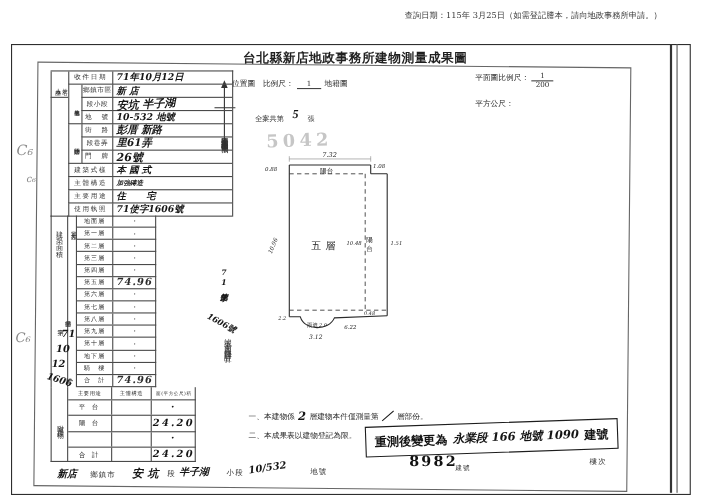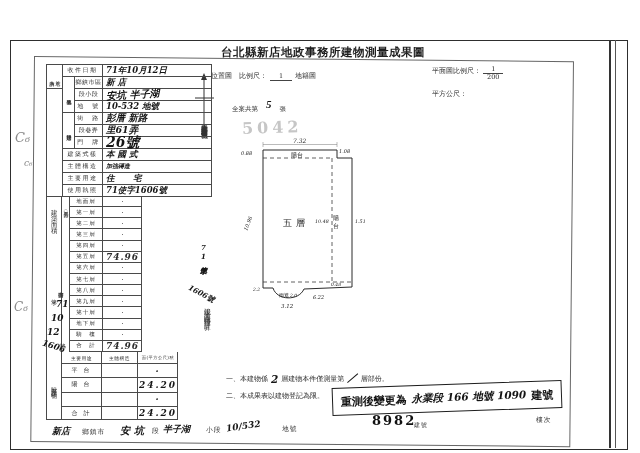--- a/index.html
+++ b/index.html
@@ -92,20 +92,21 @@
   .b-hand{font-size:9px;font-style:italic;font-weight:700;color:#161616;}
   .b-stamp{font-size:13px;font-weight:700;letter-spacing:2px;color:#111;}
   
   .mark{position:absolute;color:#8a8a8a;font-style:italic;font-family:"DejaVu Serif",serif;}
 </style>
 </head>
 <body>
 
 <div class="screen">
 
+  <div class="abs sys-date">查詢日期：115年 3月25日（如需登記謄本，請向地政事務所申請。）</div>
 
   <div class="abs doc-outer"></div>
   <div class="abs page-border"></div>
   <div class="abs vline-r1"></div>
   <div class="abs vline-r2"></div>
 
   <span class="mark" style="left:15px;top:130px;font-size:13px;">C₆</span>
   <span class="mark" style="left:24px;top:158px;font-size:9px;">c₆</span>
   <span class="mark" style="left:14px;top:300px;font-size:12px;">C₆</span>
 
@@ -178,21 +179,21 @@
     <div class="cell lbl" style="grid-area:5/3/6/4;">街　路</div>
     <div class="cell val" style="grid-area:5/4/6/5;">
         <span class="hand" style="font-size:9.5px;">彭厝 新路</span>
       </div>
     <div class="cell lbl" style="grid-area:6/3/7/4;letter-spacing:.5px;">段巷弄</div>
     <div class="cell val" style="grid-area:6/4/7/5;">
         <span class="hand" style="font-size:9.5px;">里61弄</span>
       </div>
     <div class="cell lbl" style="grid-area:7/3/8/4;">門　牌</div>
     <div class="cell val" style="grid-area:7/4/8/5;">
-        <span class="hand" style="font-size:14px;">26號</span>
+        <span class="hand" style="font-size:10px;">26號</span>
       </div>
 
     <div class="cell lbl" style="grid-area:8/2/9/4;">建築式樣</div>
     <div class="cell val" style="grid-area:8/4/9/5;">
         <span class="hand">本 國 式</span>
       </div>
     <div class="cell lbl" style="grid-area:9/2/10/4;">主體構造</div>
     <div class="cell val" style="grid-area:9/4/10/5;">
         <span class="hand" style="font-size:6px;">加強磚造</span>
       </div>

